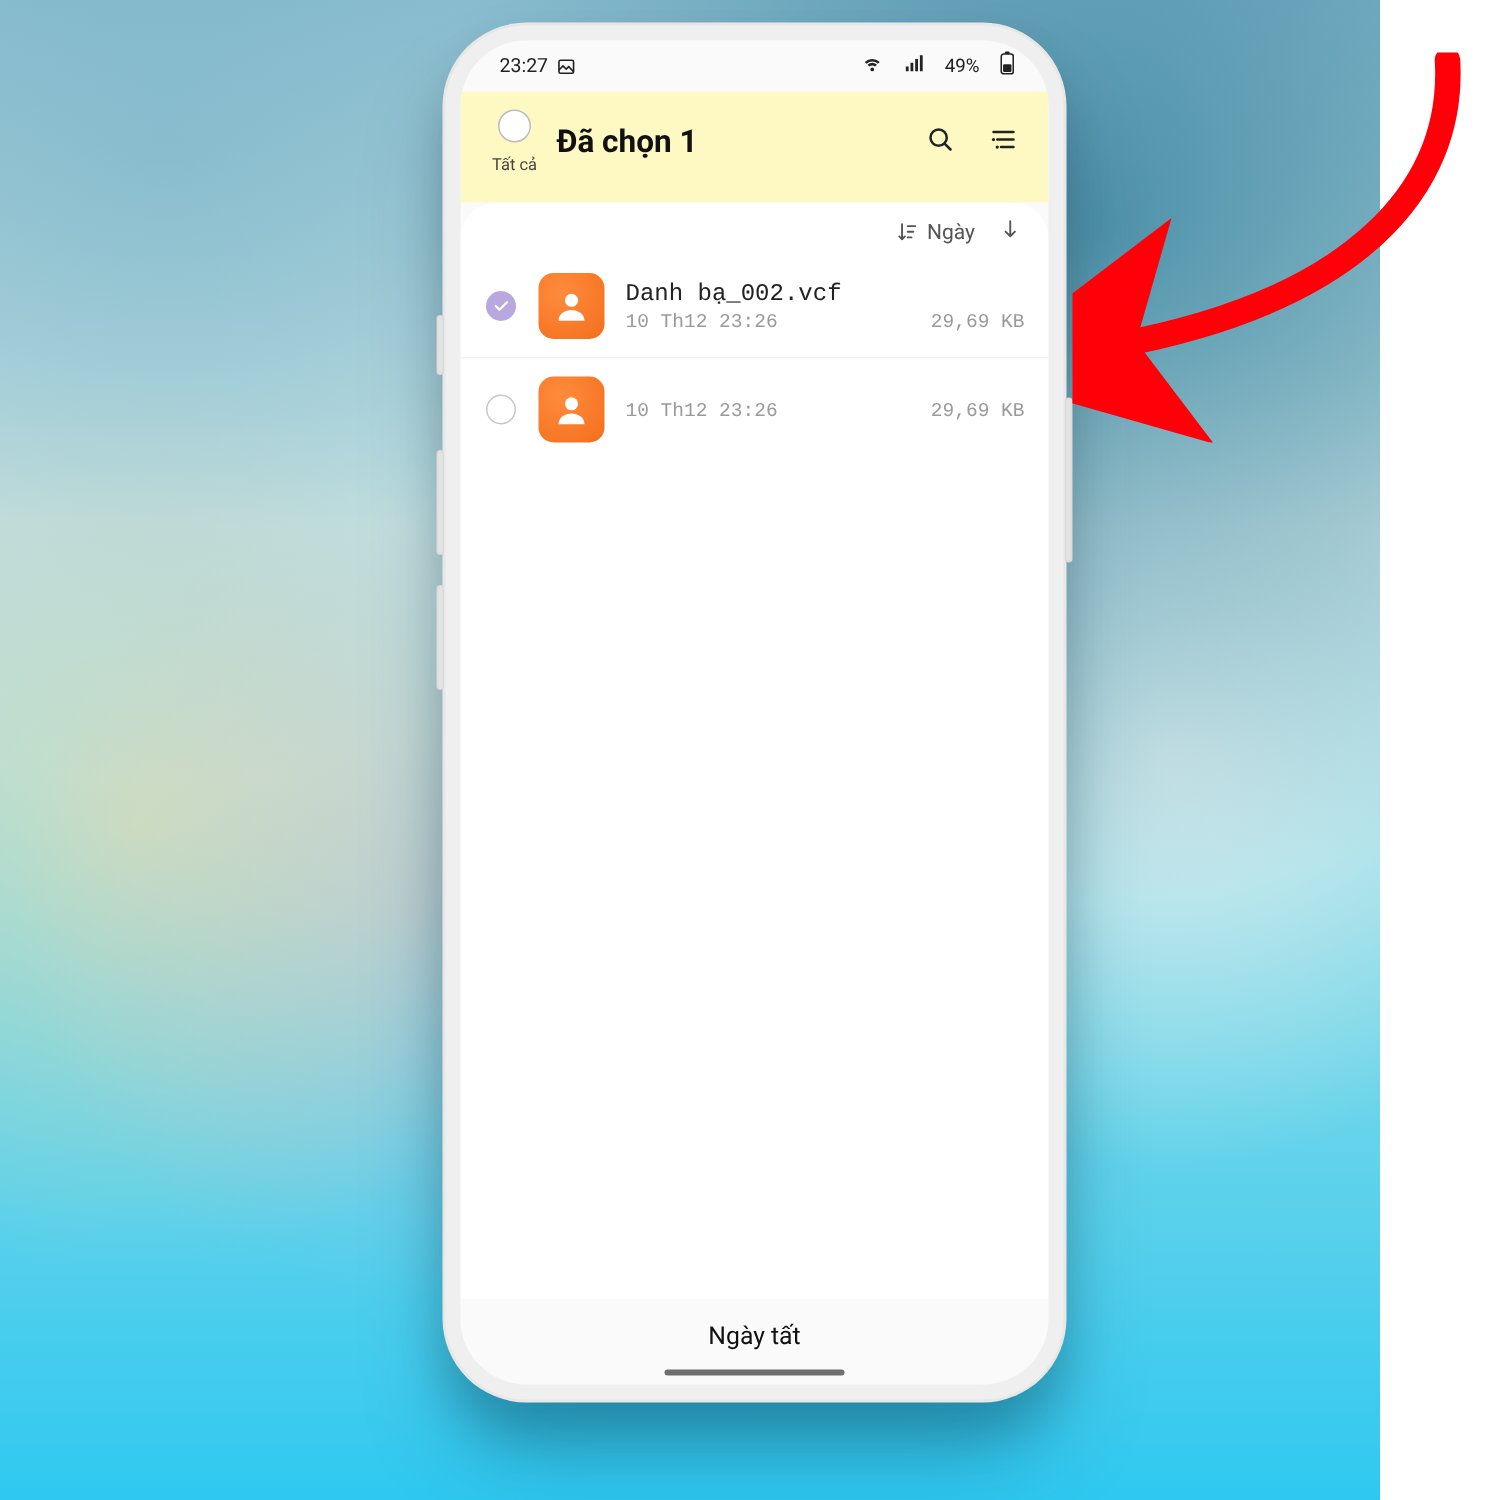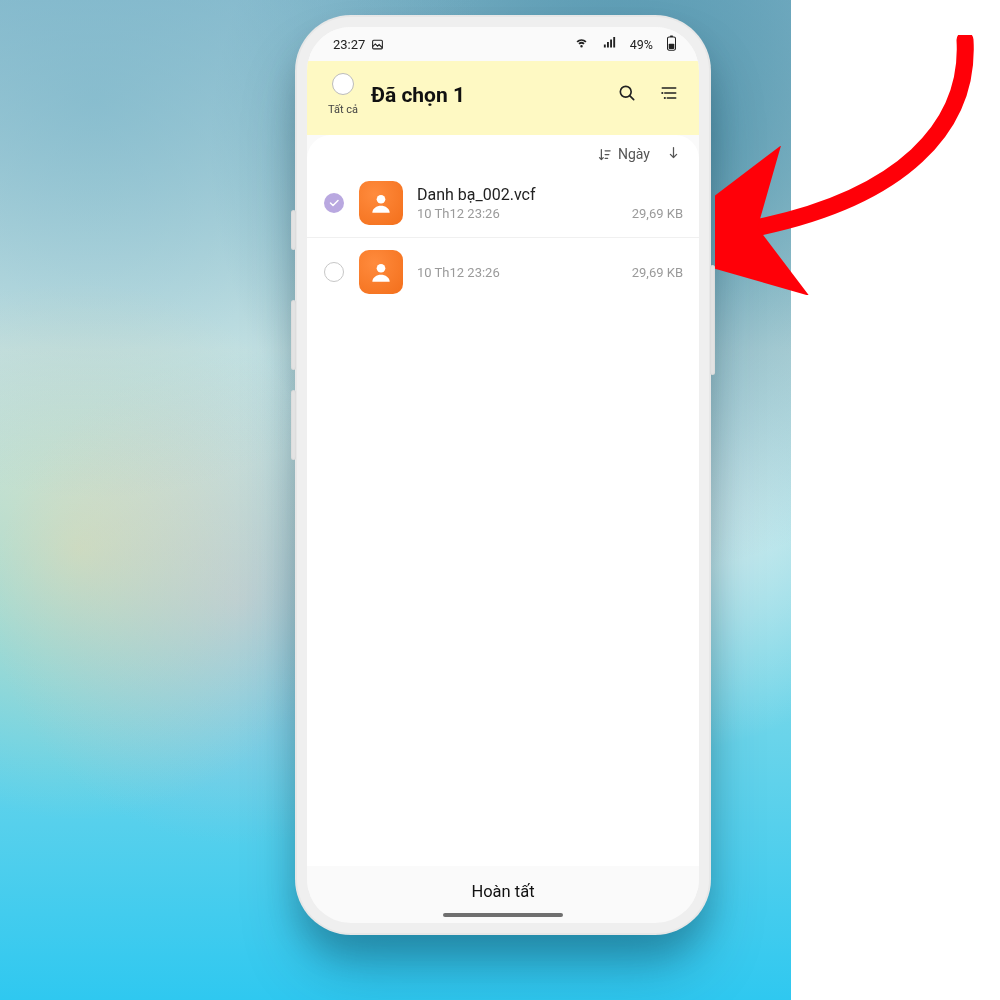--- a/index.html
+++ b/index.html
@@ -1,19 +1,19 @@
 <!DOCTYPE html>
 <html><head>
 <meta charset="utf-8">
 <style>
   * { box-sizing: border-box; margin: 0; padding: 0; }
   html, body { width: 1000px; height: 1000px; overflow: hidden; font-family: -apple-system, Roboto, "Segoe UI", Arial, sans-serif; }
   .bg {
     position: relative;
-    width: 791px; height: 1000px;
+    width: 920px; height: 1000px;
     background:
       radial-gradient(circle at 12% 10%, rgba(120,180,200,.6), rgba(120,180,200,0) 35%),
       radial-gradient(circle at 80% 15%, rgba(40,120,150,.7), rgba(40,120,150,0) 40%),
       radial-gradient(circle at 85% 50%, rgba(230,240,240,.8), rgba(230,240,240,0) 30%),
       radial-gradient(circle at 10% 55%, rgba(255,220,150,.45), rgba(255,220,150,0) 30%),
       radial-gradient(circle at 30% 60%, rgba(250,180,200,.35), rgba(250,180,200,0) 30%),
       linear-gradient(180deg, #8fbfd1 0%, #cfe8e7 35%, #7dd8e8 65%, #2fc8f0 100%);
   }
   .phone {
     position: absolute;
@@ -65,21 +65,21 @@
   .title{ font-size:21px; font-weight:700; color:#111; margin-left:6px; flex:1;}
   .hicons{ display:flex; gap:22px; align-items:center; padding-right:6px;}
   .hicons svg{ width:20px; height:20px;}
   .sort-row{
     background:#fff;
     border-top-left-radius:24px; border-top-right-radius:24px;
     padding: 10px 18px 6px;
     display:flex; justify-content:flex-end; align-items:center; gap:16px;
     color:#555; font-size:14px;
   }
-  .sort-left{ display:flex; gap:6px; align-items:flex-end;}
+  .sort-left{ display:flex; gap:6px; align-items:flex-start;}
   .list{ background:#fff; flex:1; }
   .row{
     display:flex; align-items:center;
     padding:12px 16px 12px 12px;
     border-bottom:1px solid #f0f0f0;
   }
   .row:last-child{ border-bottom:none;}
   .chk{ width:30px; display:flex; justify-content:center;}
   .chk-off{ width:20px; height:20px; border-radius:50%; border:1.6px solid #c7c7c7;}
   .chk-on{
@@ -87,21 +87,21 @@
     background:#b9a8e0; display:flex; align-items:center; justify-content:center;
   }
   .chk-on svg{ width:12px; height:12px; }
   .ficon{
     width:44px; height:44px; border-radius:10px;
     background: radial-gradient(circle at 35% 30%, #ff8b3d, #f36f1b);
     margin:0 14px 0 10px;
     display:flex; align-items:center; justify-content:center;
   }
   .ficon svg{ width:26px; height:26px;}
-  .info{ flex:1; min-width:0;}
+  .info{ flex:1; min-width:0;font-family:Liberation Mono, monospace;}
   .fname{ font-size:16px; color:#222; margin-bottom:2px;}
   .fmeta{ font-size:13px; color:#9a9a9a; display:flex; justify-content:space-between; gap:10px;}
   .bottom-bar{
     background:#fafafa;
     padding:16px 0 10px;
     text-align:center;
     font-size:16.5px; color:#111;
   }
   .home-ind{
     width:120px; height:4px; background:#6f6f6f; border-radius:3px;
@@ -232,21 +232,21 @@
           <div class="info">
             <div class="fmeta">
               <span>10 Th12 23:26</span>
               <span>29,69 KB</span>
             </div>
           </div>
         </div>
       </div>
 
       <div class="bottom-bar">
-        <span>Hoàn tất</span>
+        <span>Ngày tất</span>
       </div>
       <div class="home-ind"></div>
     </div>
   </div>
 
   <svg class="arrow" viewBox="0 0 280 260">
     <defs>
       <marker id="ah" viewBox="0 0 12 12" refX="4" refY="6" markerWidth="9" markerHeight="9" orient="auto">
         <path d="M0 0 L12 6 L0 12 L3 6 Z" fill="#ff0008"></path>
       </marker>

